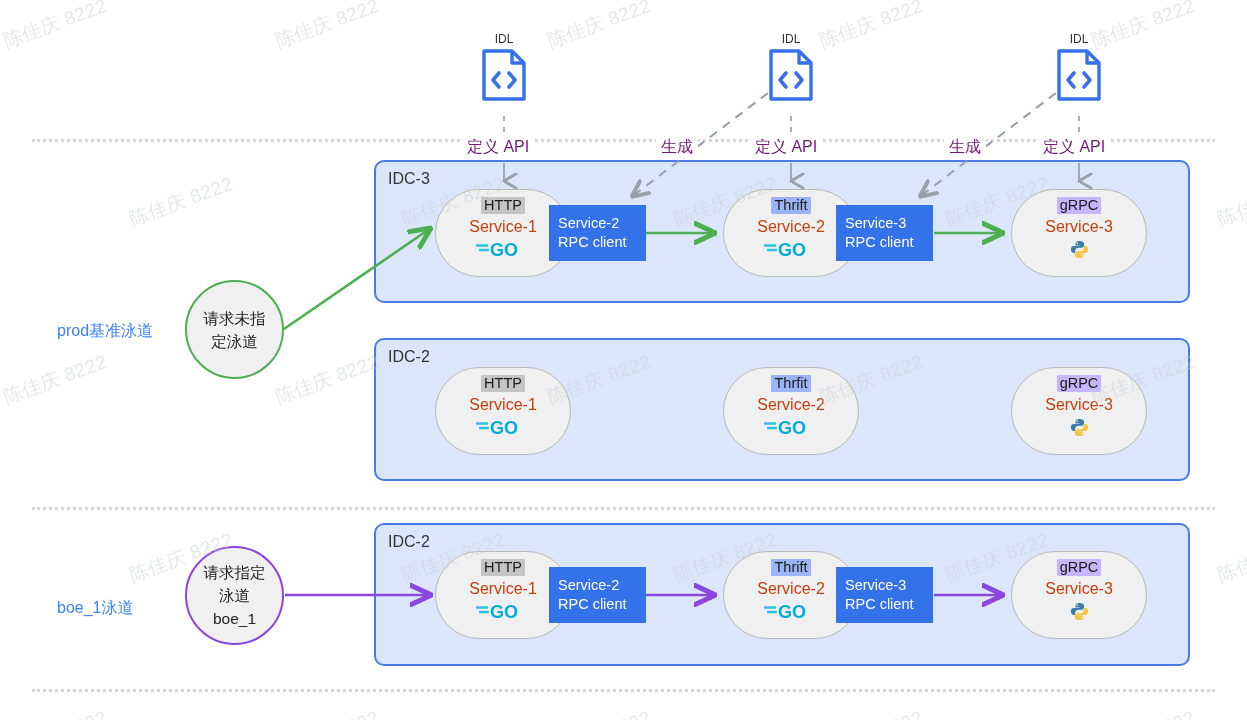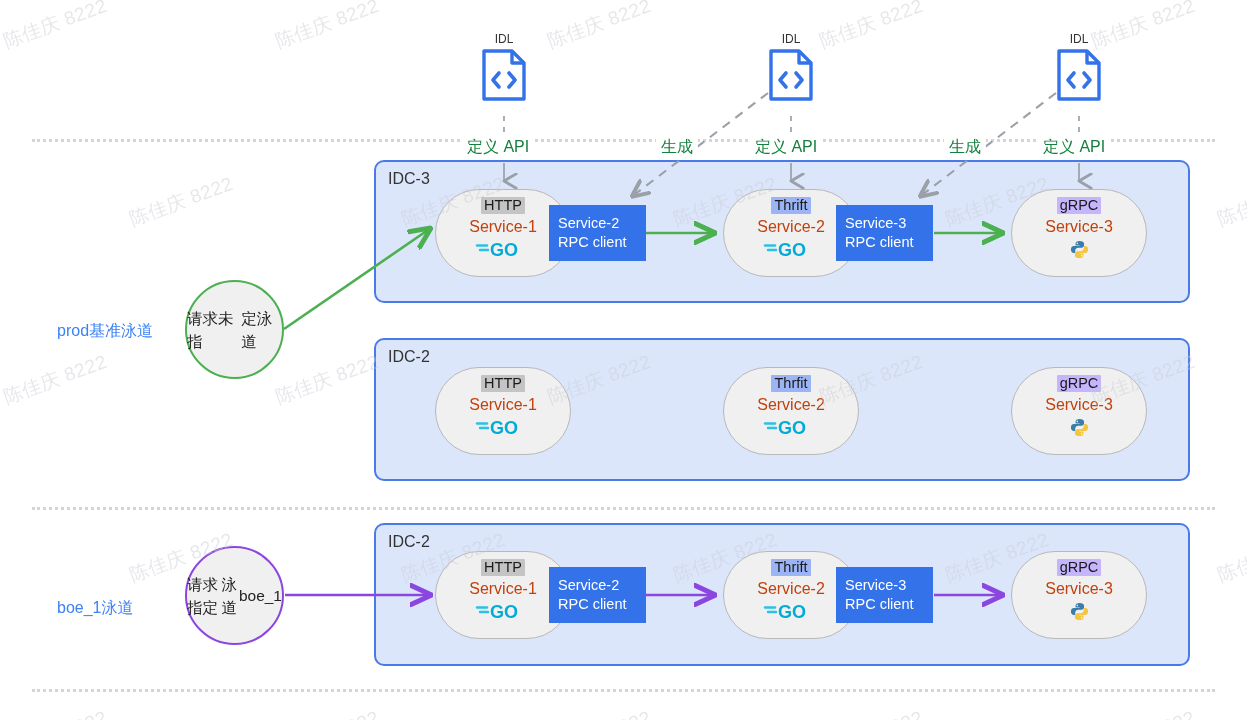--- a/index.html
+++ b/index.html
@@ -40,21 +40,21 @@
 
   
   .idl{position:absolute;z-index:8;text-align:center;width:90px;}
   .idl .cap{
     font-size:12px;color:#333;line-height:18px;
   }
   .idl .doc{width:46px;height:54px;margin:0 auto;}
 
   
   .ecap{
-    position:absolute;z-index:12;font-size:16px;color:#15803d;
+    position:absolute;z-index:12;font-size:16px;color:#701a75;
     background:#fff;padding:0 5px;white-space:nowrap;line-height:20px;
   }
 
   
   .idc{
     position:absolute;z-index:3;
     background:#dce6fb;
     border:2px solid #4a7ae8;
     border-radius:10px;
     box-sizing:border-box;
@@ -95,21 +95,21 @@
     display:flex;flex-direction:column;justify-content:center;
     padding-left:9px;box-sizing:border-box;
   }
   .rpc span{font-size:14.5px;line-height:19px;white-space:nowrap;}
 
   
   .lane-circle{
     position:absolute;z-index:9;
     width:99px;height:99px;border-radius:50%;
     background:#f0f0f0;
-    display:flex;align-items:center;justify-content:center;
+    display:flex;flex-direction:column;align-items:center;justify-content:center;
     box-sizing:border-box;
   }
   .lane-circle.green{border:2.5px solid #4caf50;}
   .lane-circle.purple{border:2.5px solid #8b46e0;}
   .lane-circle span{font-size:15.5px;color:#222;line-height:23px;}
 
   
   .lane-label{
     position:absolute;z-index:9;font-size:16px;color:#3b82f6;white-space:nowrap;
   }

